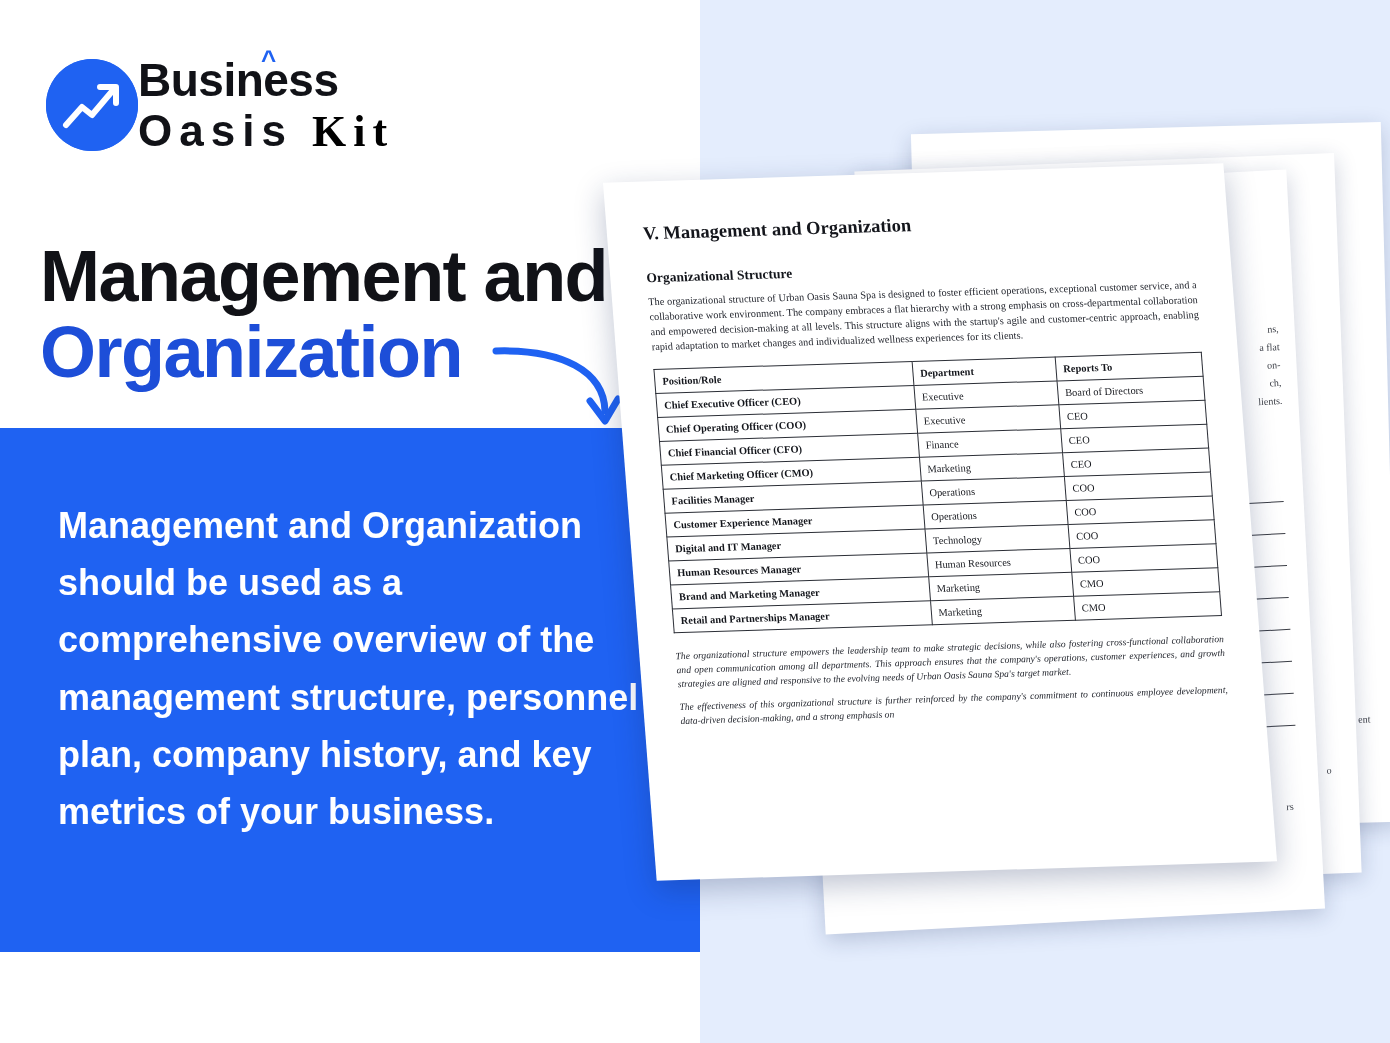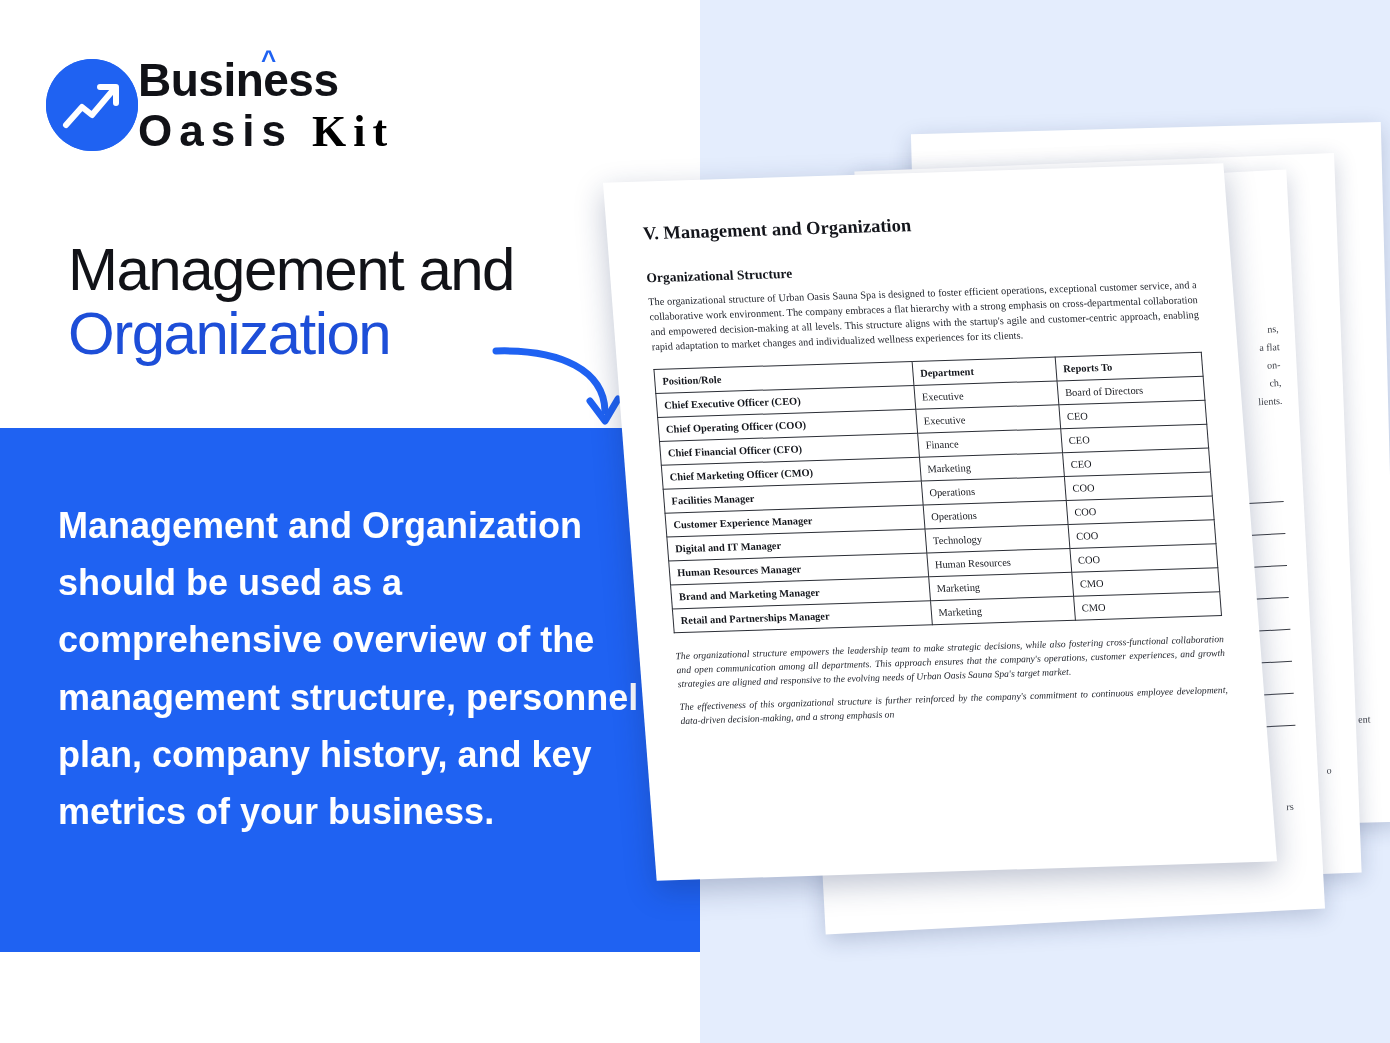--- a/index.html
+++ b/index.html
@@ -54,22 +54,22 @@
     font-size: 26px; color: #1f62f2; font-weight: bold;
   }
   .logo-line2 {
     font-size: 44px; font-weight: bold; letter-spacing: 7px;
     color: #111217; margin-top: 6px;
   }
   .logo-line2 .kit { color: #000000; font-family: Liberation Serif, serif; }
 
   
   .headline {
-    position: absolute; left: 68px; top: 238px;
-    font-size: 60px; font-weight: normal; line-height: 1.06;
+    position: absolute; left: 40px; top: 238px;
+    font-size: 72px; font-weight: bold; line-height: 1.06;
     letter-spacing: -1.5px; color: #111217;
   }
   .headline .l2 { color: #1d4ed8; display: block; }
 
   .arrow-svg { position: absolute; left: 492px; top: 345px; }
 
   
   .body-copy {
     position: absolute; left: 58px; top: 497px; width: 600px;
     color: #ffffff; font-size: 36px; font-weight: bold;

